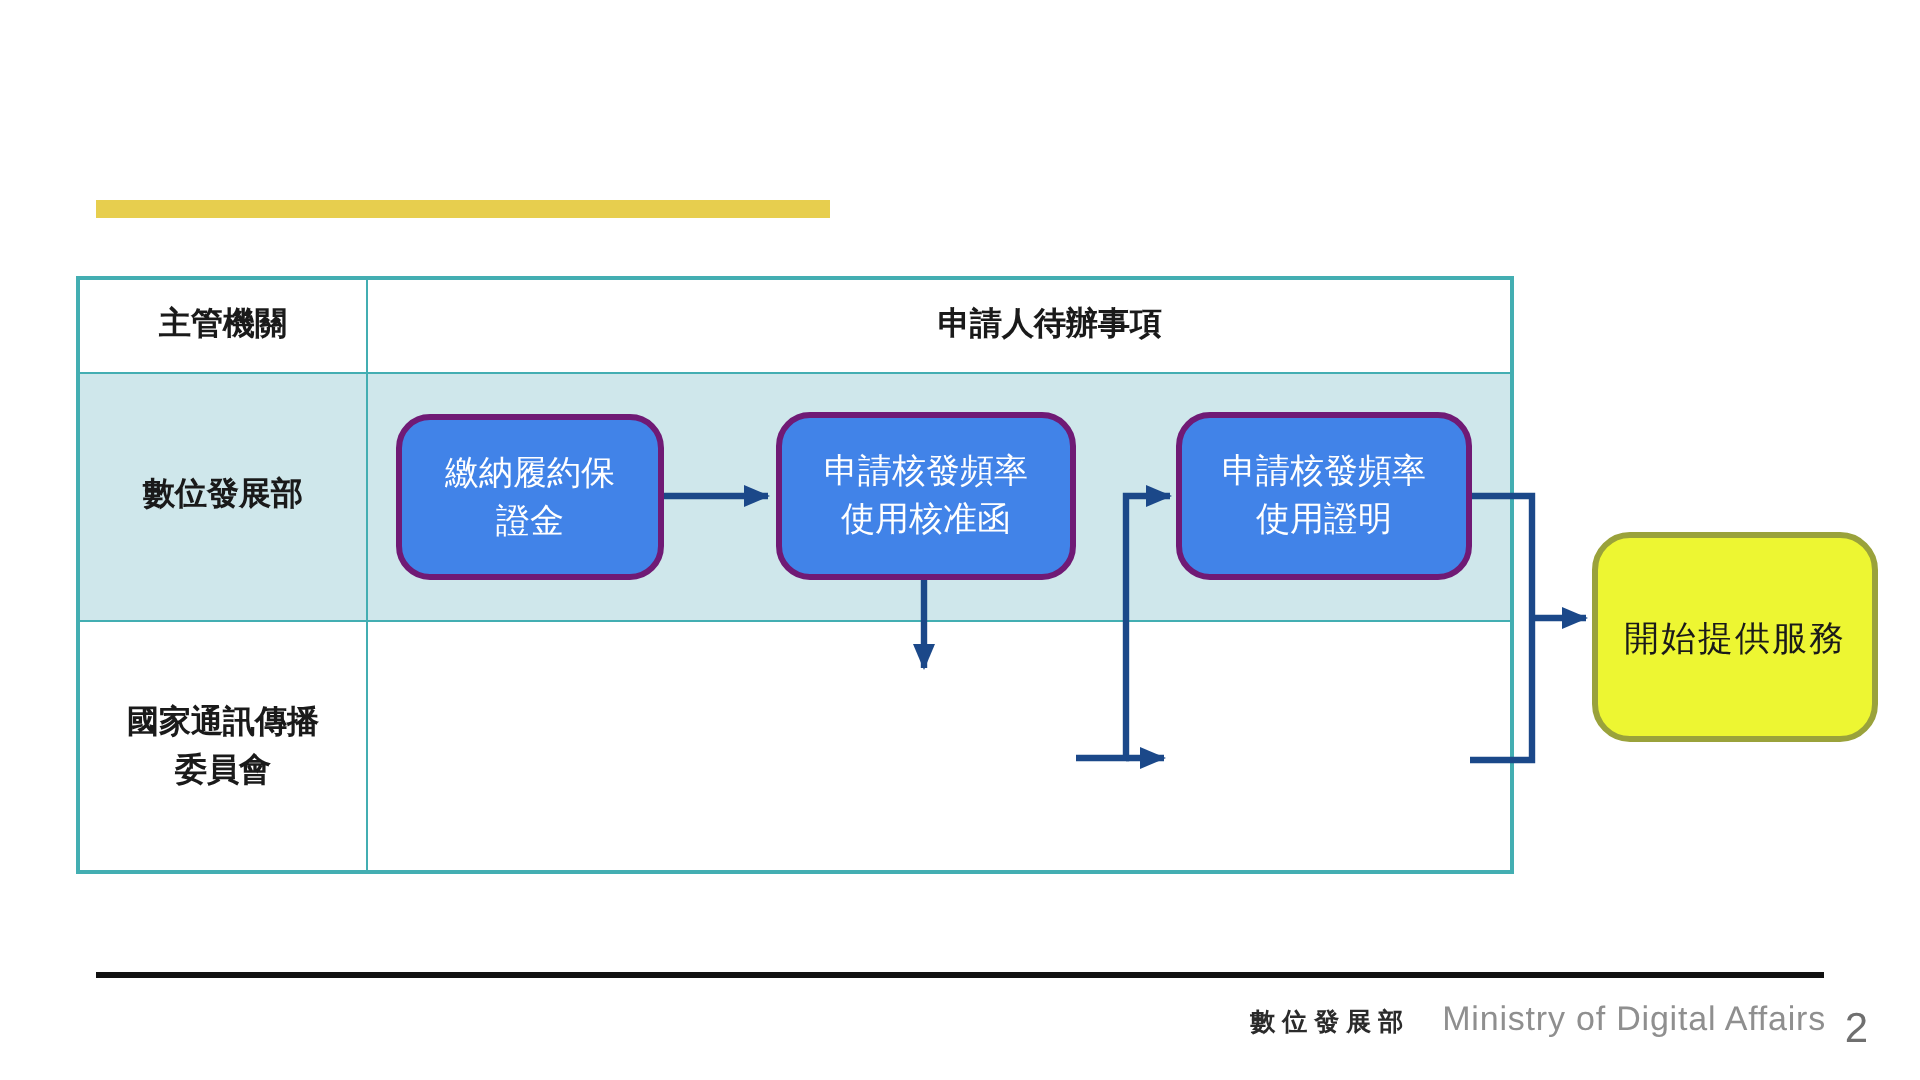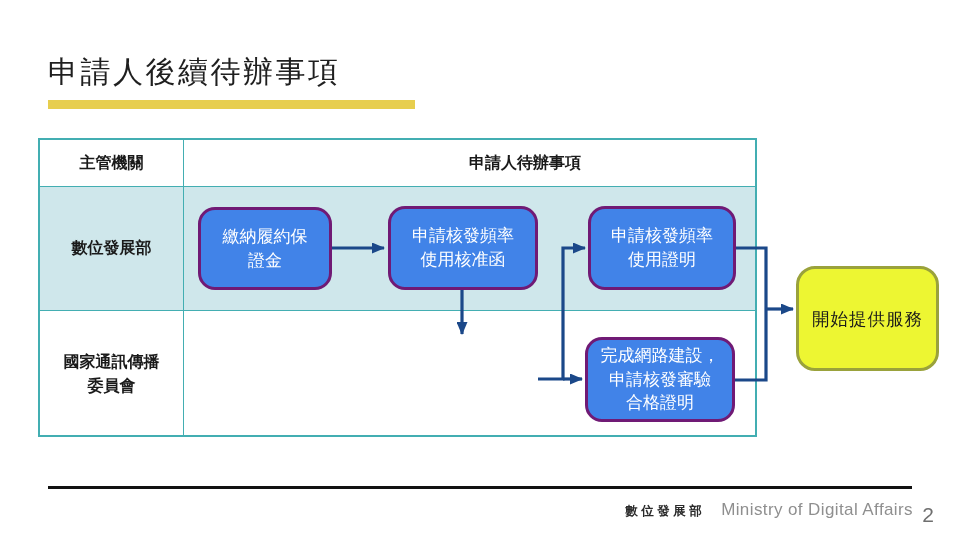--- a/index.html
+++ b/index.html
@@ -77,21 +77,20 @@
   .footer-en { font-size:17px; color:#8f8f8f; letter-spacing:0.4px; }
   .page-number {
     position:absolute; top:503px; right:26px; font-size:21px; color:#6f6f6f;
   }
 </style>
 </head>
 <body>
 
 <div id="slide">
 
-  <div class="title">申請人後續待辦事項</div>
   <div class="title-underline"></div>
 
   <div class="ptable">
     <div class="row1-bg"></div>
     <div class="col-divider"></div>
     <div class="header-divider"></div>
     <div class="row-divider"></div>
     <div class="cell h-col1">主管機關</div>
     <div class="cell h-col2">申請人待辦事項</div>
     <div class="cell a-row1">數位發展部</div>
@@ -114,23 +113,20 @@
       <path d="M766 309 L793 309" marker-end="url(#ah)"></path>
     </g>
   </svg>
 
   <div class="step step1">繳納履約保
 證金</div>
   <div class="step step2">申請核發頻率
 使用核准函</div>
   <div class="step step3">申請核發頻率
 使用證明</div>
-  <div class="step step5">完成網路建設，
-申請核發審驗
-合格證明</div>
   <div class="end-step">開始提供服務</div>
 
   <div class="footer-line"></div>
   <div class="footer-org">
     <span class="footer-zh">數位發展部</span>
     <span class="footer-en">Ministry of Digital Affairs</span>
   </div>
   <div class="page-number">2</div>
 
 </div>

